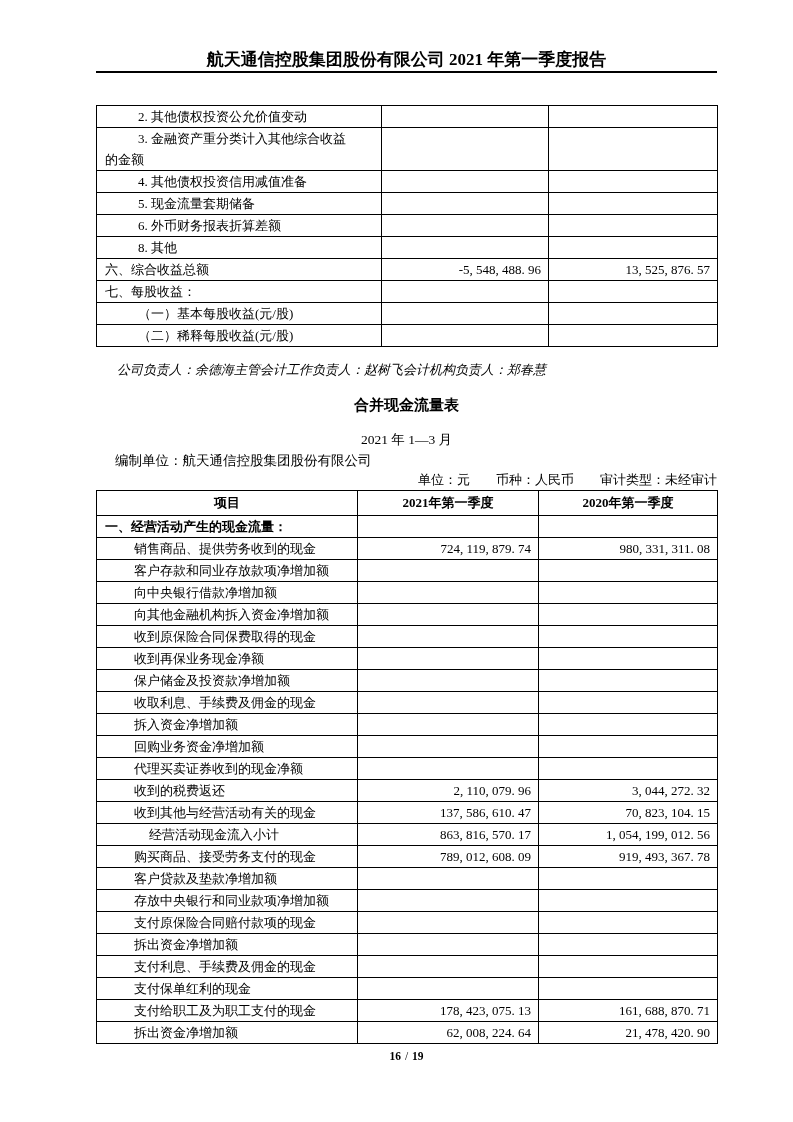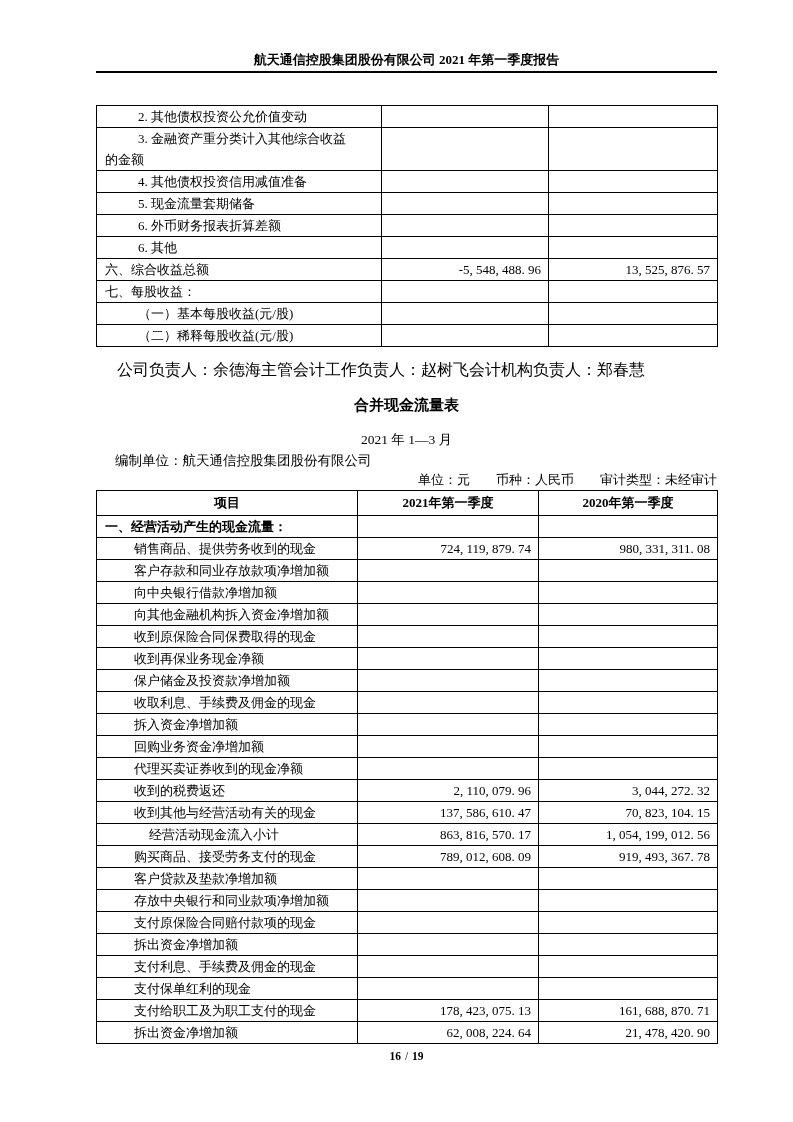--- a/index.html
+++ b/index.html
@@ -6,33 +6,33 @@
   .page {
     width: 793px; height: 1122px;
     position: relative;
     background: #ffffff;
     color: #000;
     font-family: "Liberation Serif", "DejaVu Serif", serif;
     overflow: hidden;
   }
   .content { position: absolute; left: 96px; top: 0; width: 621px; }
 
-  .hdr { margin-top: 52px; text-align: center; font-weight: bold; font-size: 13px; line-height: 16px; }
+  .hdr { margin-top: 52px; text-align: center; font-weight: bold; font-size: 17px; line-height: 16px; }
   .hdr-rule { border-bottom: 2px solid #000; margin-top: 3px; height: 0; }
 
   .tbl { border-collapse: collapse; table-layout: fixed; width: 621px; font-size: 13px; }
   .tbl td, .tbl th { border: 1px solid #000; overflow: hidden; box-sizing: border-box; }
   .lbl { padding: 0 4px 0 8px; white-space: pre-wrap; line-height: 21px; height: 21px; vertical-align: middle; text-align: left; }
   .val { text-align: right; padding: 0 7px 0 2px; line-height: 21px; height: 21px; vertical-align: middle; }
 
   .top-table { margin-top: 32px; }
   .top-table .ind .lbl { text-indent: 33px; }
   .top-table .wrap .lbl, .top-table .wrap .val { height: 43px; }
 
-  .signatories { margin-top: 14px; padding-left: 21px; font-size: 16px; line-height: 17px; }
+  .signatories { margin-top: 14px; padding-left: 21px; font-size: 13px; line-height: 17px; font-style: italic; }
   .stmt-title  { margin-top: 18px; text-align: center; font-size: 15px; font-weight: bold; line-height: 19px; }
   .stmt-period { margin-top: 16px; text-align: center; font-size: 13.5px; line-height: 17px; }
   .prepared    { margin-top: 4px; padding-left: 19px; font-size: 13.5px; line-height: 17px; }
   .meta        { margin-top: 2px; text-align: right; font-size: 13px; line-height: 17px; }
 
   .main-table { margin-top: 2px; }
   .main-table th { font-weight: bold; text-align: center; height: 25px; font-size: 13px; padding: 0 2px; }
   .main-table .sec .lbl { font-weight: bold; }
   .main-table .item .lbl { text-indent: 29px; }
   .main-table .sub .lbl { text-indent: 44px; }
@@ -79,21 +79,21 @@
             <td class="lbl">5. 现金流量套期储备</td>
             <td class="val"></td>
             <td class="val"></td>
           </tr>
           <tr class="ind">
             <td class="lbl">6. 外币财务报表折算差额</td>
             <td class="val"></td>
             <td class="val"></td>
           </tr>
           <tr class="ind">
-            <td class="lbl">6. 其他</td>
+            <td class="lbl">8. 其他</td>
             <td class="val"></td>
             <td class="val"></td>
           </tr>
           <tr>
             <td class="lbl">六、综合收益总额</td>
             <td class="val">-5, 548, 488. 96</td>
             <td class="val">13, 525, 876. 57</td>
           </tr>
           <tr>
             <td class="lbl">七、每股收益：</td>

